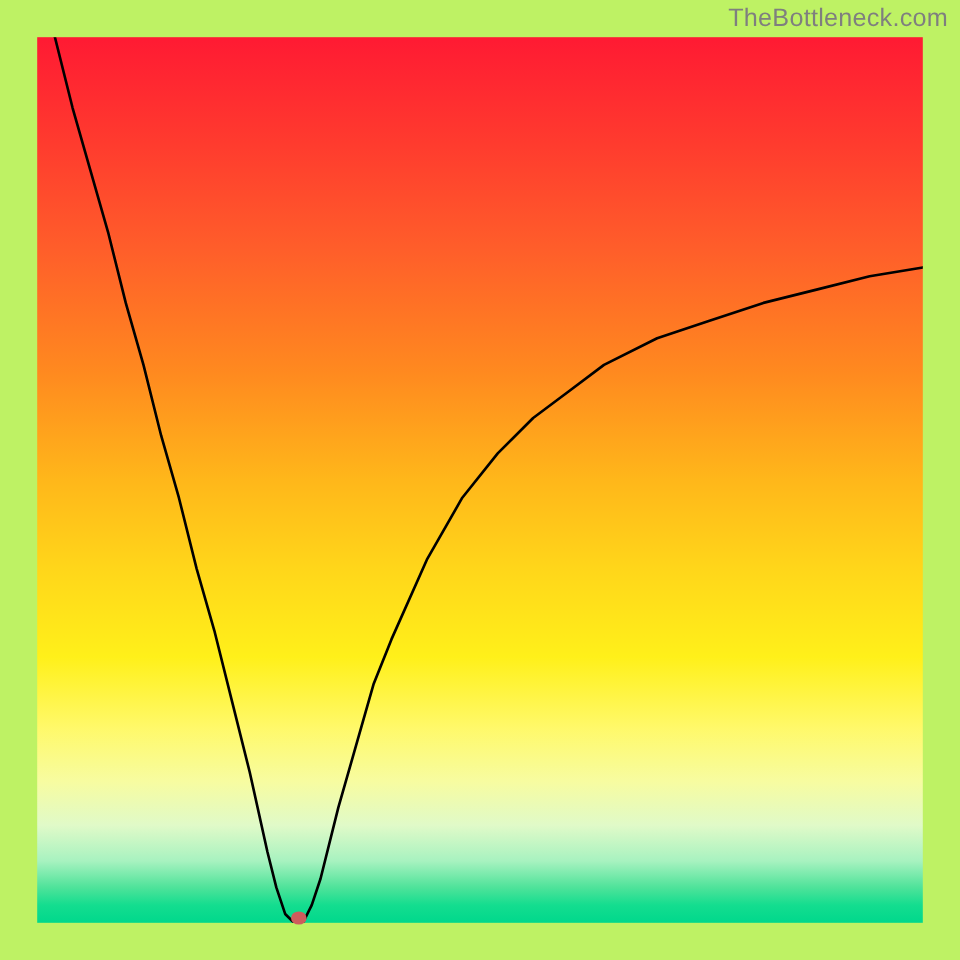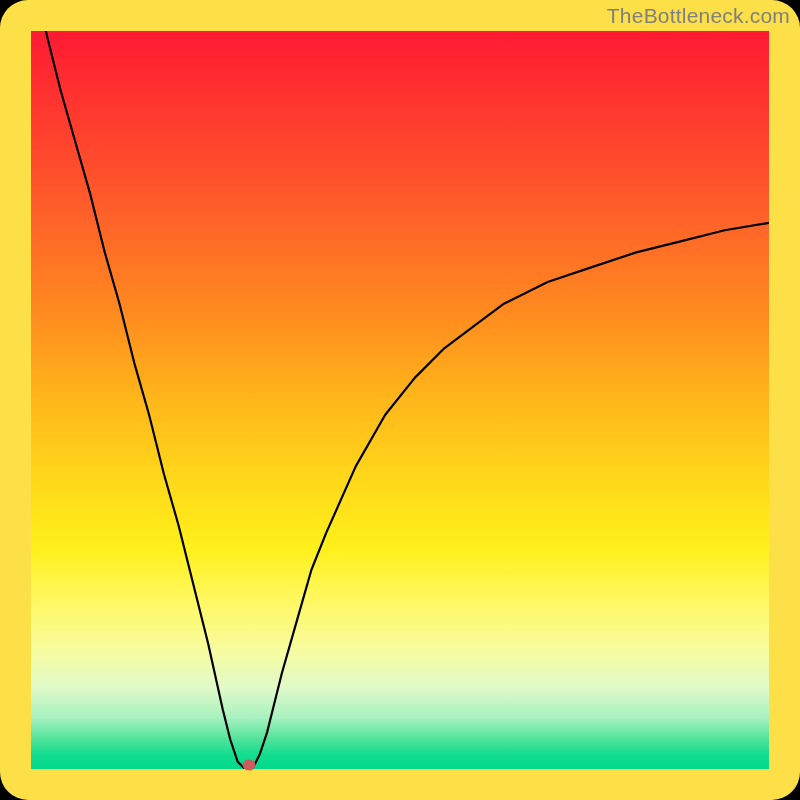--- a/index.html
+++ b/index.html
@@ -8,22 +8,21 @@
     width: 800px;
     height: 800px;
     background: #000;
     overflow: hidden;
     font-family: Arial, Helvetica, sans-serif;
   }
   .frame {
     position: relative;
     width: 800px;
     height: 800px;
-    background: #fde047;
-    border-radius: 28px;
+    background: #bef264;
   }
   .plot-area {
     position: absolute;
     left: 31px;
     top: 31px;
     width: 738px;
     height: 738px;
     
     background: linear-gradient(
       to bottom,

